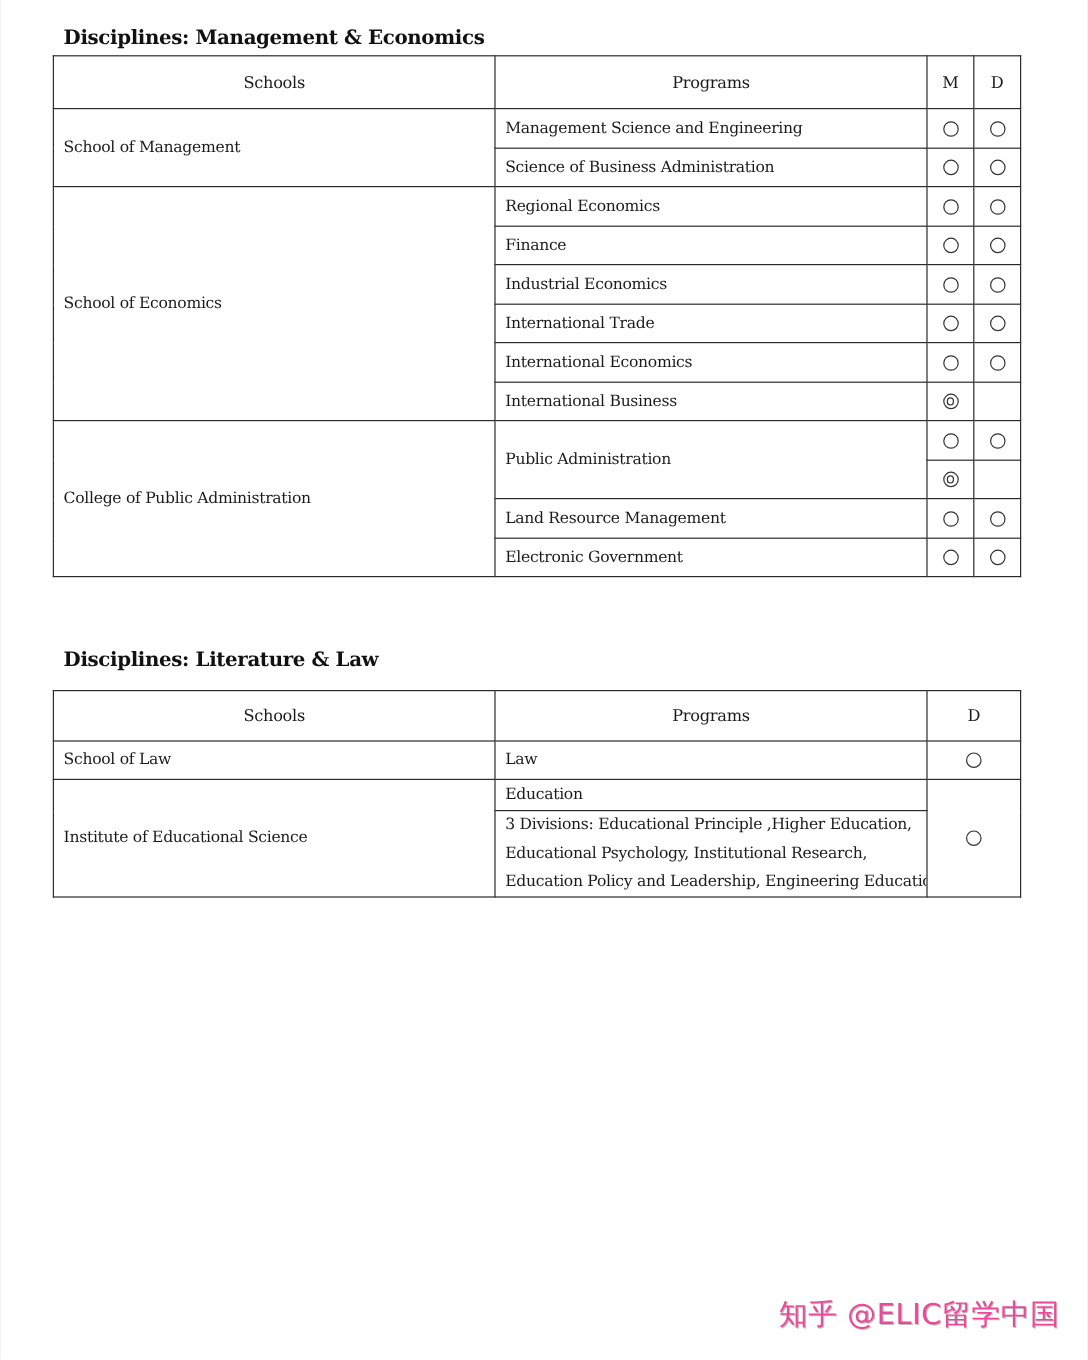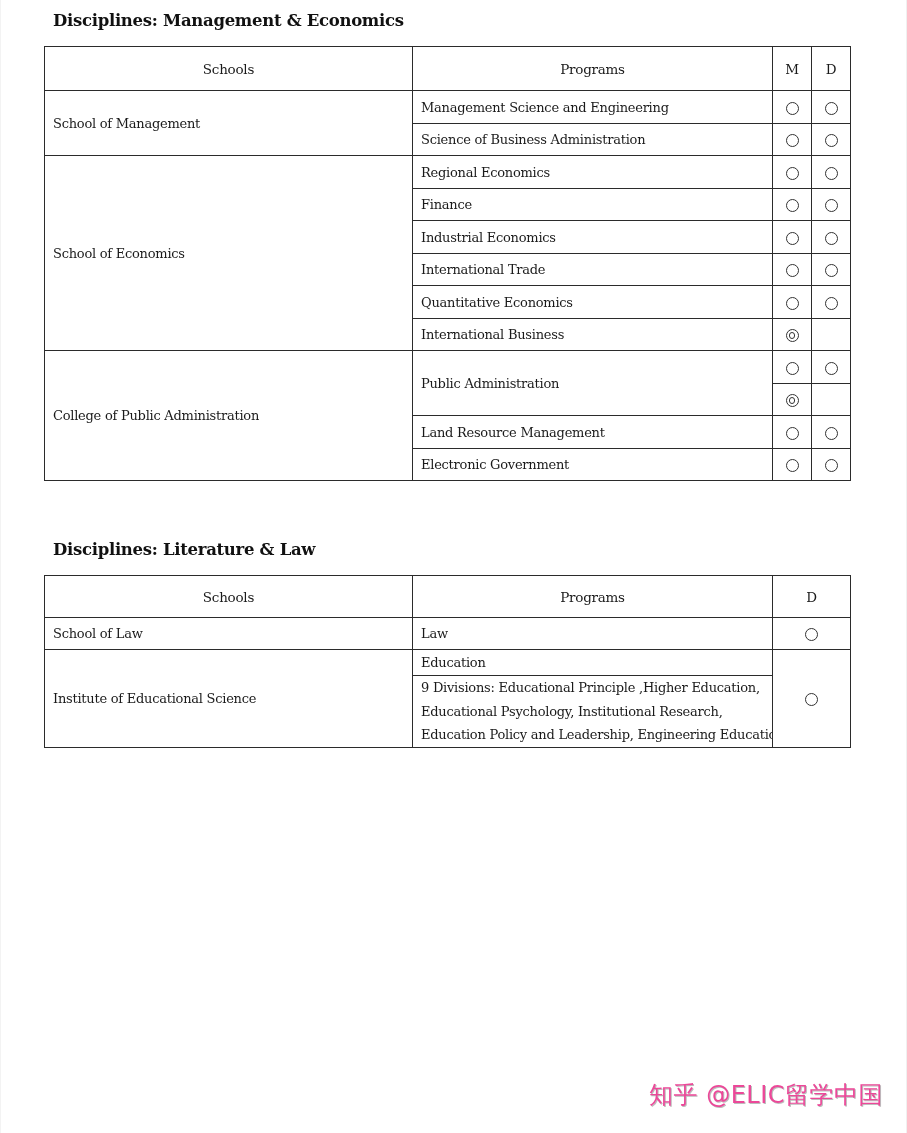--- a/index.html
+++ b/index.html
@@ -41,21 +41,21 @@
     font-family: "DejaVu Sans", "Liberation Sans", sans-serif; letter-spacing: 0.5px;
     text-shadow: 1px 1px 0 #bdbdbd;
   }
 </style>
 </head>
 <body>
 
 <div class="page-edge-left"></div>
 <div class="page-edge"></div>
 
-<h2 class="section-title" style="top:11px;text-align:right;">Disciplines: Management &amp; Economics</h2>
+<h2 class="section-title" style="top:22px;text-align:right;">Disciplines: Management &amp; Economics</h2>
 
 <table class="grid" style="top:46px;">
   <colgroup>
     <col class="c-school">
       <col class="c-prog">
       <col class="c-m">
       <col class="c-d">
   </colgroup>
   <tbody>
       <tr style="height:44px;">
@@ -92,21 +92,21 @@
     <td>Industrial Economics</td>
     <td class="mark"><span class="circle"></span></td>
     <td class="mark"><span class="circle"></span></td>
   </tr>
   <tr style="height:32px;">
     <td>International Trade</td>
     <td class="mark"><span class="circle"></span></td>
     <td class="mark"><span class="circle"></span></td>
   </tr>
   <tr style="height:33px;">
-    <td>Quantitative Economics</td>
+    <td>International Economics</td>
     <td class="mark"><span class="circle"></span></td>
     <td class="mark"><span class="circle"></span></td>
   </tr>
   <tr style="height:32px;margin-left:28px;">
     <td>International Business</td>
     <td class="mark"><span class="circle double"></span></td>
     <td class="mark"></td>
   </tr>
 
   <tr style="height:33px;">
@@ -151,21 +151,21 @@
     <td>Law</td>
     <td class="mark"><span class="circle"></span></td>
   </tr>
   <tr style="height:26px;">
     <td rowspan="2">Institute of Educational Science</td>
     <td>Education</td>
     <td rowspan="2" class="mark"><span class="circle"></span></td>
   </tr>
   <tr style="height:69px;">
     <td class="div-text">
-      <div>9 Divisions: Educational Principle ,Higher Education,</div>
+      <div>3 Divisions: Educational Principle ,Higher Education,</div>
       <div>Educational Psychology, Institutional Research,</div>
       <div>Education Policy and Leadership, Engineering Education</div>
     </td>
   </tr>
 </tbody>
   </table>
 
 <div class="watermark">知乎 @ELIC留学中国</div>
 
 </body></html>

